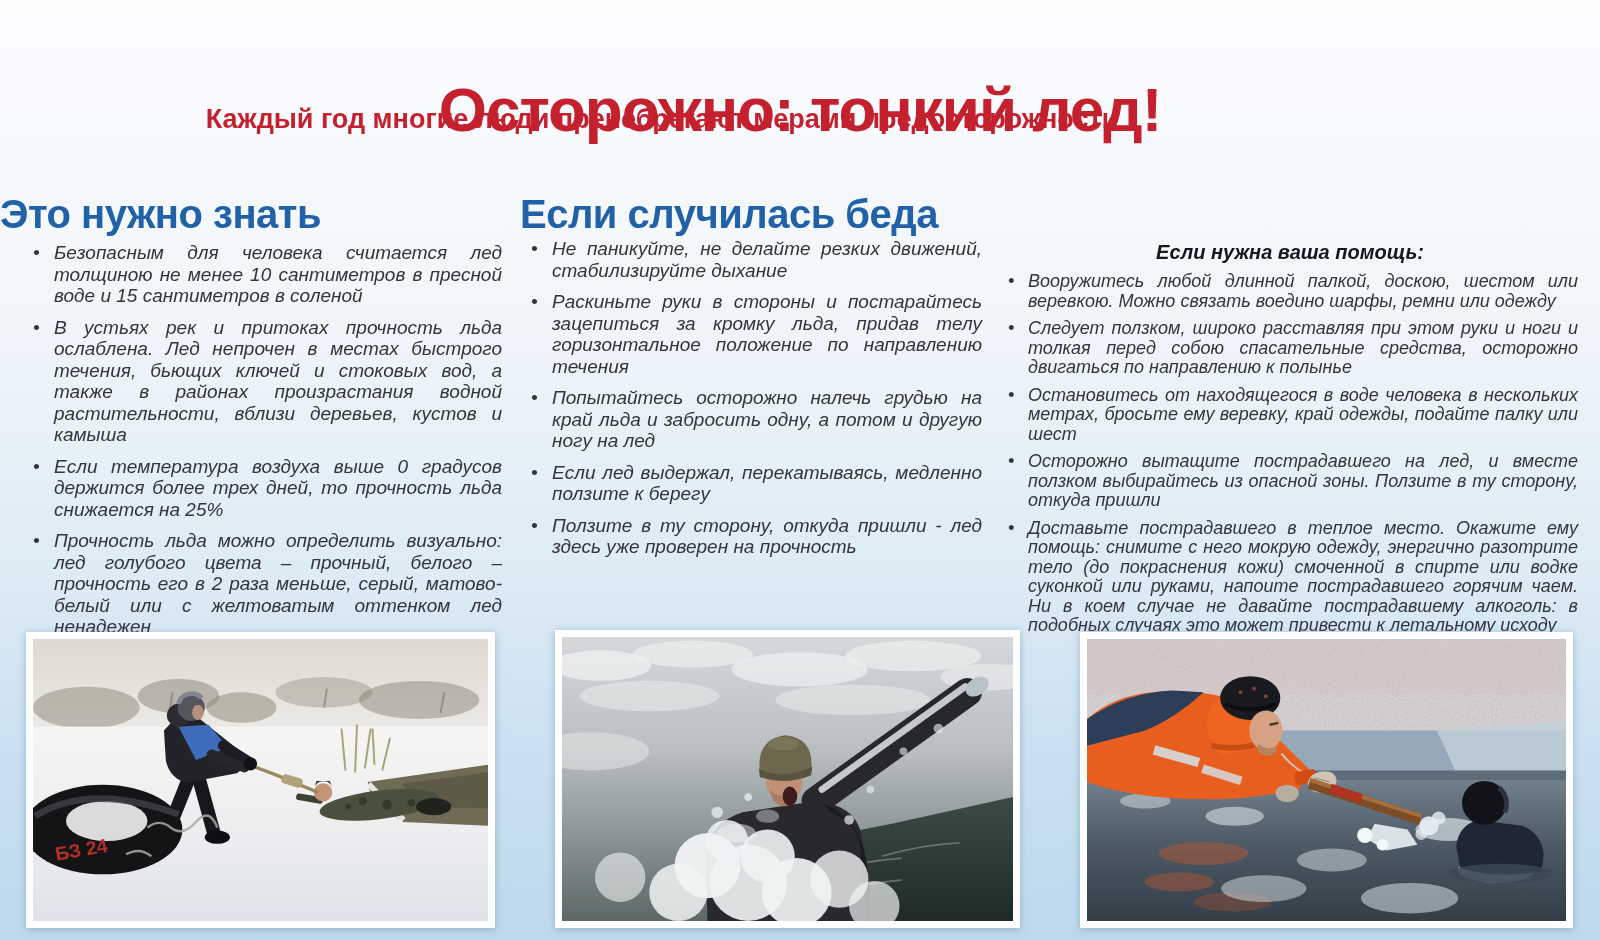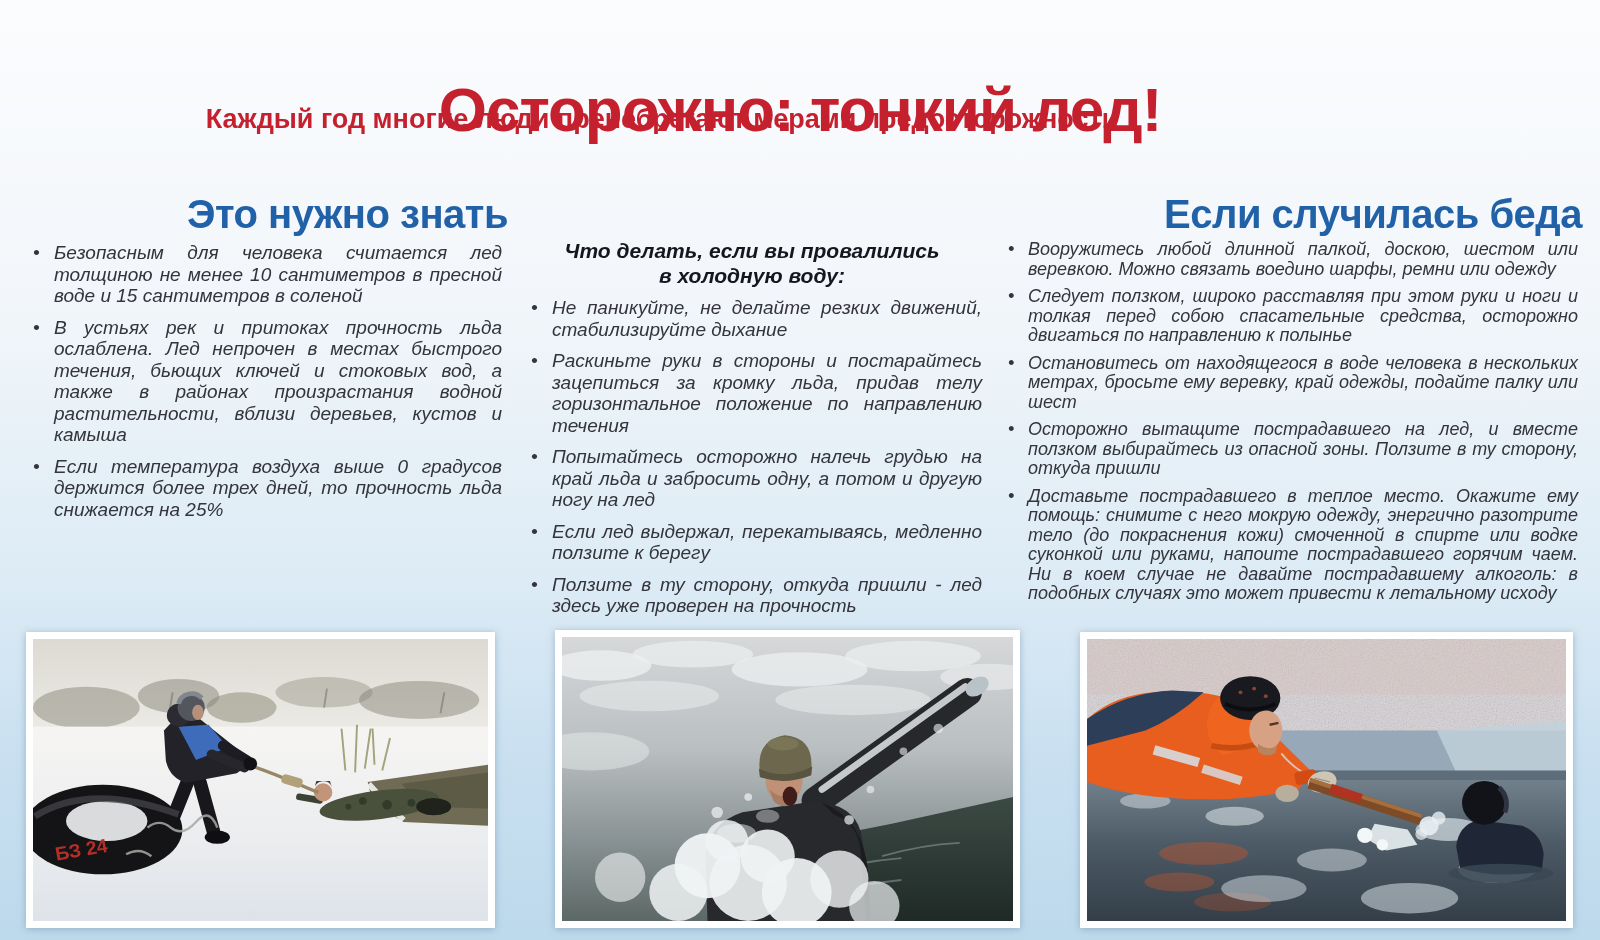--- a/index.html
+++ b/index.html
@@ -17,21 +17,21 @@
   .title{
     position:absolute;top:32px;left:0;width:1600px;text-align:center;
     font-size:62px;font-weight:bold;color:var(--red);letter-spacing:-1px;
   }
   .subtitle{
     position:absolute;top:103px;left:0;width:1324px;text-align:center;
     font-size:27px;font-weight:bold;color:var(--red);line-height:32px;
   }
   .h-section{
     position:absolute;top:184px;font-size:40px;font-weight:bold;color:var(--blue);
-    text-align:right;letter-spacing:-0.5px;margin-top:8px;
+    text-align:left;letter-spacing:-0.5px;margin-top:8px;
   }
   .h-know{left:0;width:508px;}
   .h-trouble{left:520px;width:1062px;}
   .col{position:absolute;color:var(--body);font-style:italic;}
   .col-know{left:24px;top:242px;width:478px;height:386px;font-size:19px;line-height:21.5px;}
   .col-fell{left:522px;top:238px;width:460px;height:390px;font-size:19px;line-height:21.5px;}
   .col-help{left:1002px;top:240px;width:576px;height:388px;font-size:18px;line-height:19.5px;}
   .col-sub{
     text-align:center;font-weight:bold;color:var(--dark);
     font-size:21px;line-height:25px;margin:0 0 9px 0;
@@ -66,38 +66,36 @@
   </div>
 
   <h2 class="h-section h-know">Это нужно знать</h2>
   <h2 class="h-section h-trouble">Если случилась беда</h2>
 
   <section class="col col-know">
     <ul class="blist">
       <li>Безопасным для человека считается лед толщиною не менее 10 сантиметров в пресной воде и 15 сантиметров в соленой</li>
       <li>В устьях рек и притоках прочность льда ослаблена. Лед непрочен в местах быстрого течения, бьющих ключей и стоковых вод, а также в районах произрастания водной растительности, вблизи деревьев, кустов и камыша</li>
       <li>Если температура воздуха выше 0 градусов держится более трех дней, то прочность льда снижается на 25%</li>
+      <li>Прочность льда можно определить визуально: лед голубого цвета – прочный, белого – прочность его в 2 раза меньше, серый, матово-белый или с желтоватым оттенком лед ненадежен</li>
     </ul>
   </section>
 
   <section class="col col-fell">
-    <h3 class="col-sub">
-      <div>Что делать, если вы провалились</div>
-      <div>в холодную воду:</div>
-    </h3>
     <ul class="blist">
       <li>Не паникуйте, не делайте резких движений, стабилизируйте дыхание</li>
       <li>Раскиньте руки в стороны и постарайтесь зацепиться за кромку льда, придав телу горизонтальное положение по направлению течения</li>
       <li>Попытайтесь осторожно налечь грудью на край льда и забросить одну, а потом и другую ногу на лед</li>
       <li>Если лед выдержал, перекатываясь, медленно ползите к берегу</li>
       <li>Ползите в ту сторону, откуда пришли - лед здесь уже проверен на прочность</li>
     </ul>
   </section>
 
   <section class="col col-help">
+    <h3 class="col-sub">Если нужна ваша помощь:</h3>
     <ul class="blist">
       <li>Вооружитесь любой длинной палкой, доскою, шестом или веревкою. Можно связать воедино шарфы, ремни или одежду</li>
       <li>Следует ползком, широко расставляя при этом руки и ноги и толкая перед собою спасательные средства, осторожно двигаться по направлению к полынье</li>
       <li>Остановитесь от находящегося в воде человека в нескольких метрах, бросьте ему веревку, край одежды, подайте палку или шест</li>
       <li>Осторожно вытащите пострадавшего на лед, и вместе ползком выбирайтесь из опасной зоны. Ползите в ту сторону, откуда пришли</li>
       <li>Доставьте пострадавшего в теплое место. Окажите ему помощь: снимите с него мокрую одежду, энергично разотрите тело (до покраснения кожи) смоченной в спирте или водке суконкой или руками, напоите пострадавшего горячим чаем. Ни в коем случае не давайте пострадавшему алкоголь: в подобных случаях это может привести к летальному исходу</li>
     </ul>
   </section>
 
   <figure class="photo photo-1" style="margin:0">

